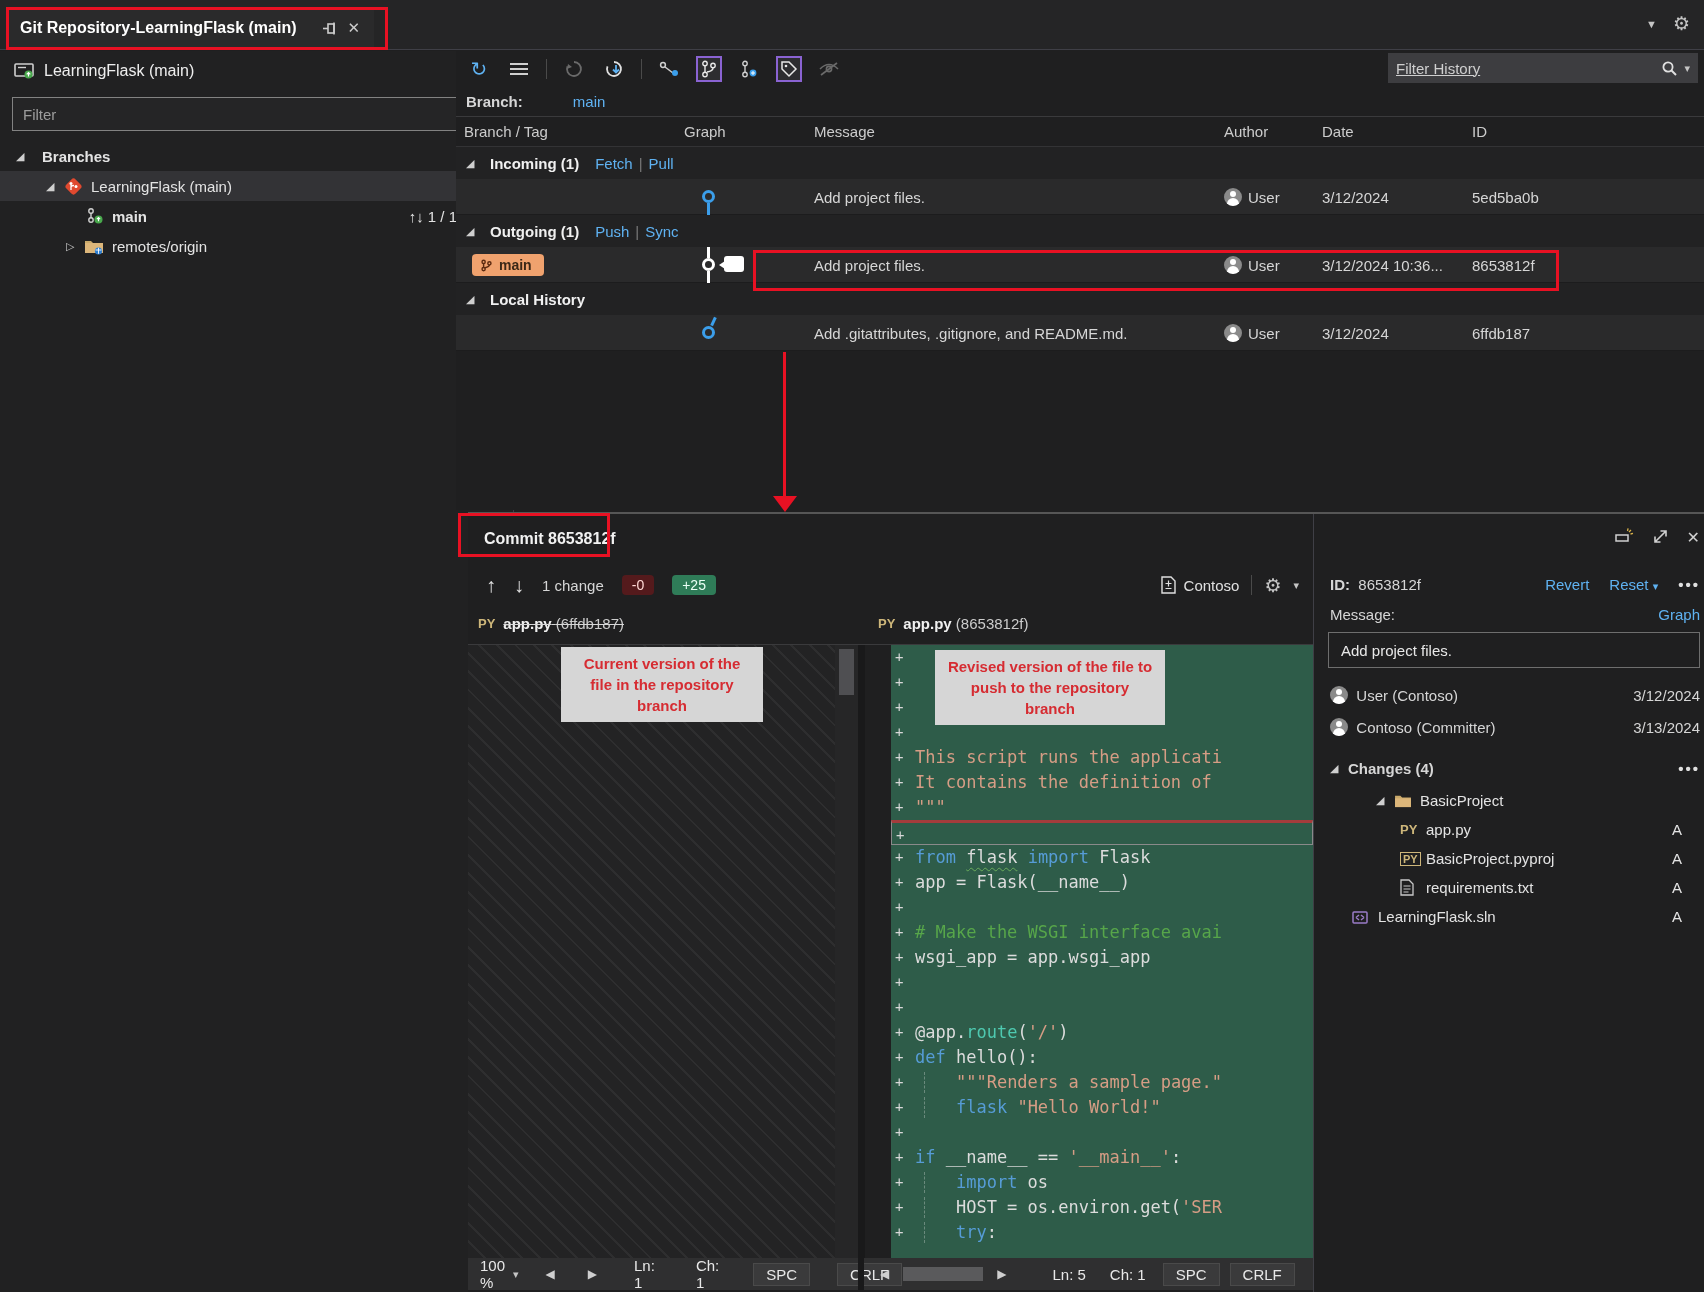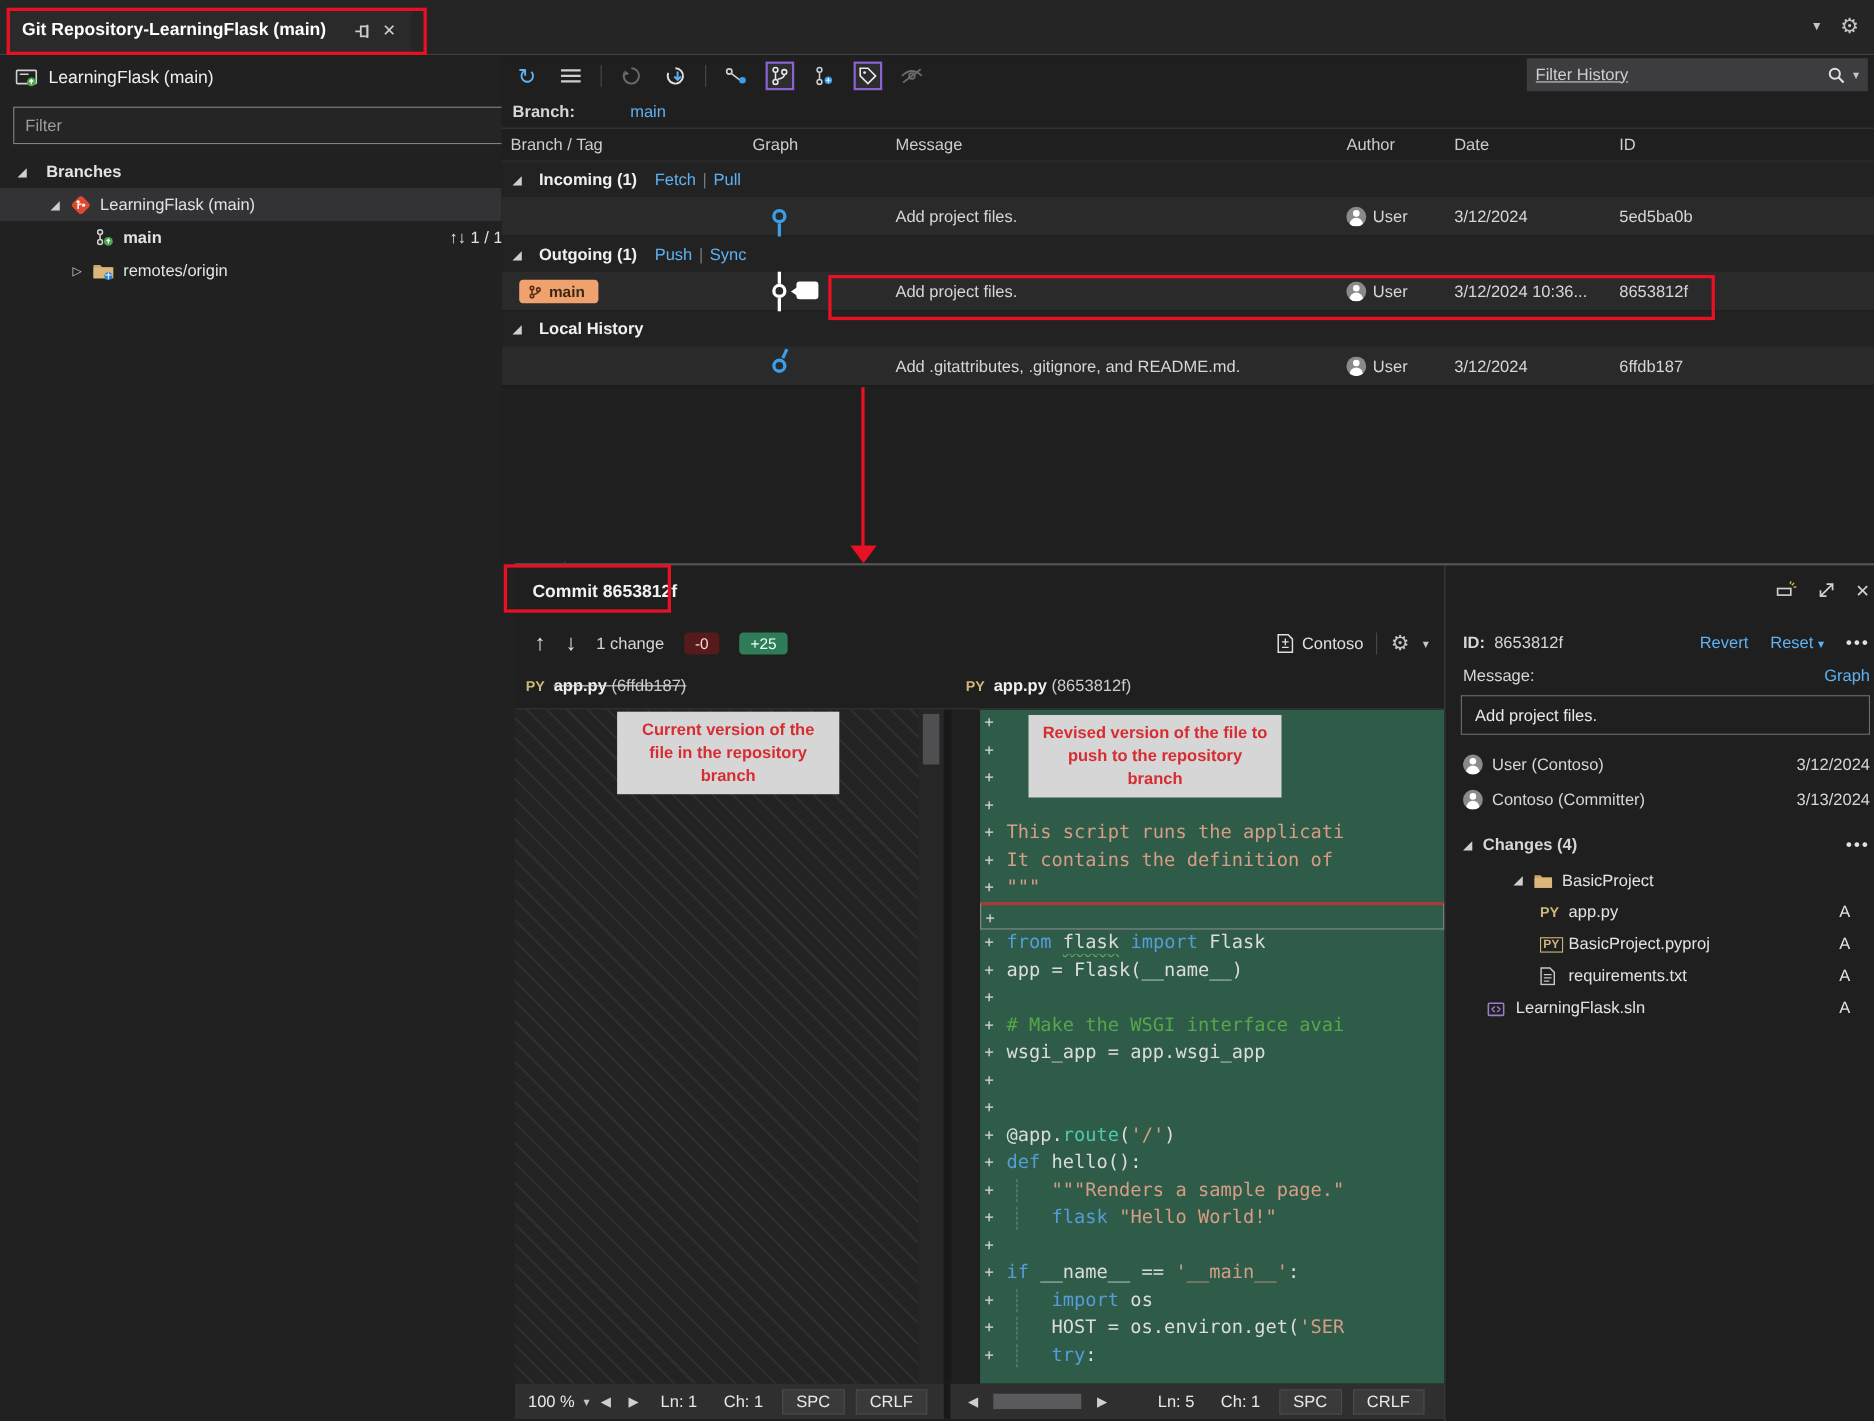--- a/index.html
+++ b/index.html
@@ -103,21 +103,21 @@
   .code-line .gut { position:absolute; left:4px; color:#d8d8d8; font-size:14px; }
   .code-line .txt { position:absolute; left:24px; }
   .code-line.boxed { border:1px solid #8a8a8a; border-top:3px solid #a43c3c; }
   .code-line.guided .txt:before { content:""; position:absolute; left:9px; top:2px; bottom:2px; border-left:1px dashed #6a8a7c; }
   .tk-kw { color:#569cd6; } .tk-str { color:#d69d85; } .tk-com { color:#57a64a; } .tk-fn { color:#4ec9b0; } .tk-pl { color:#dcdcdc; }
   .tk-sq { color:#dcdcdc; text-decoration:underline wavy #6aab5c 1px; text-underline-offset:4px; }
 
   .annot { position:absolute; background:#d6d6d6; color:#d62c32; font-weight:bold; font-size:15px; text-align:center; padding:6px 10px; line-height:21px; z-index:40; }
 
   .statusbar { position:absolute; left:0; top:744px; width:845px; height:32px; background:#2f2f30; display:flex; align-items:center; font-size:15px; color:#e8e8e8; }
-  .sb-left { display:flex; align-items:center; width:390px; gap:4px; padding-left:12px; }
+  .sb-left { display:flex; align-items:center; width:390px; gap:21px; padding-left:12px; }
   .sb-right { display:flex; align-items:center; gap:4px; padding-left:10px; border-left:6px solid #19191a; height:32px; }
   .sb-item { padding:0 10px; }
   .sb-box { border:1px solid #4a4a4a; background:#3a3a3b; padding:2px 12px; margin:0 3px; cursor:pointer; }
   .sb-arrow { color:#cfcfcf; font-size:12px; padding:0 6px; cursor:pointer; }
   .hthumb { width:80px; height:14px; background:#5a5a5c; margin:0 4px; }
   .zoom-ctl { display:flex; align-items:center; gap:8px; cursor:pointer; }
 
   
   #details { position:absolute; left:846px; top:0; width:402px; height:780px; font-size:15px; }
   .det-icons { position:absolute; right:16px; top:14px; display:flex; gap:18px; color:#d0d0d0; }

